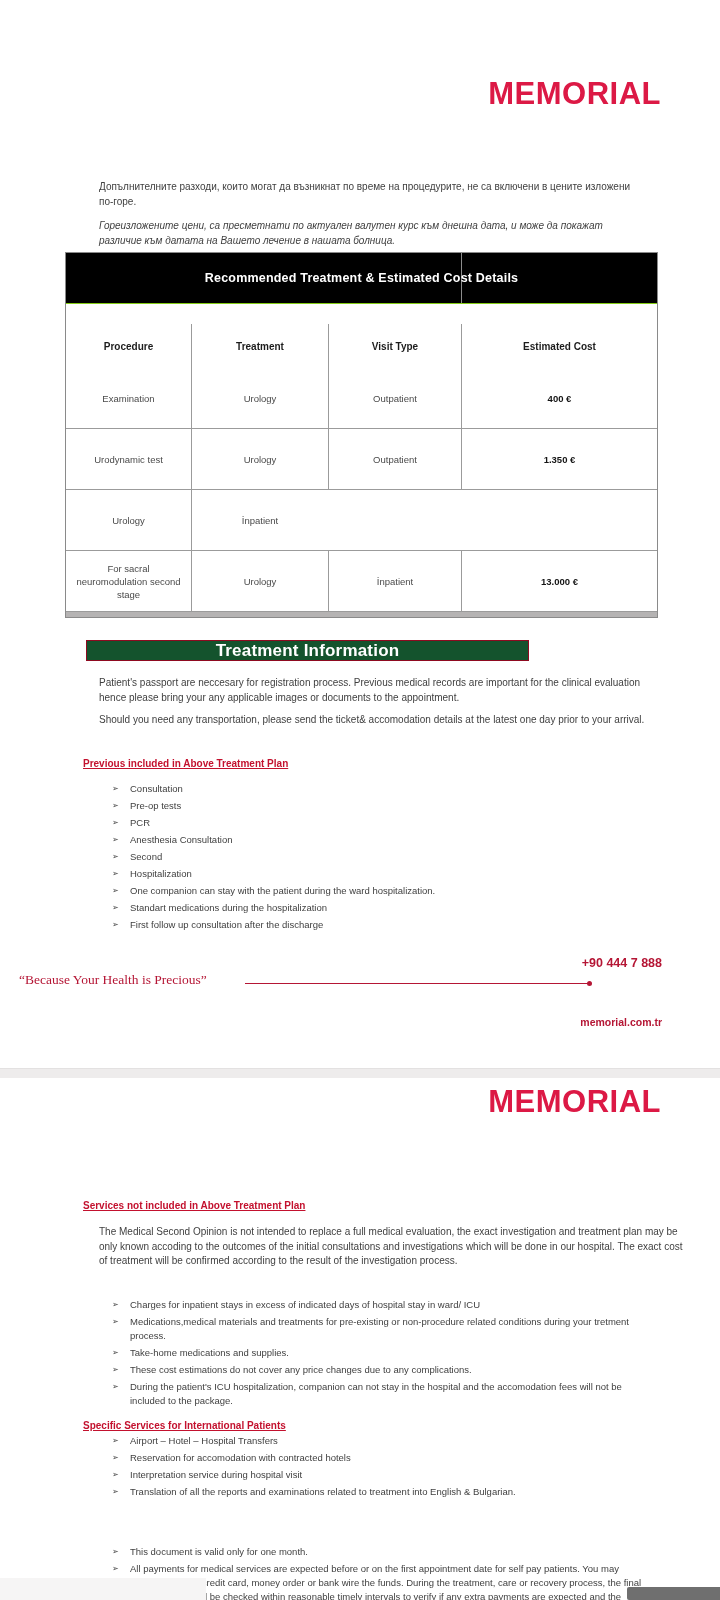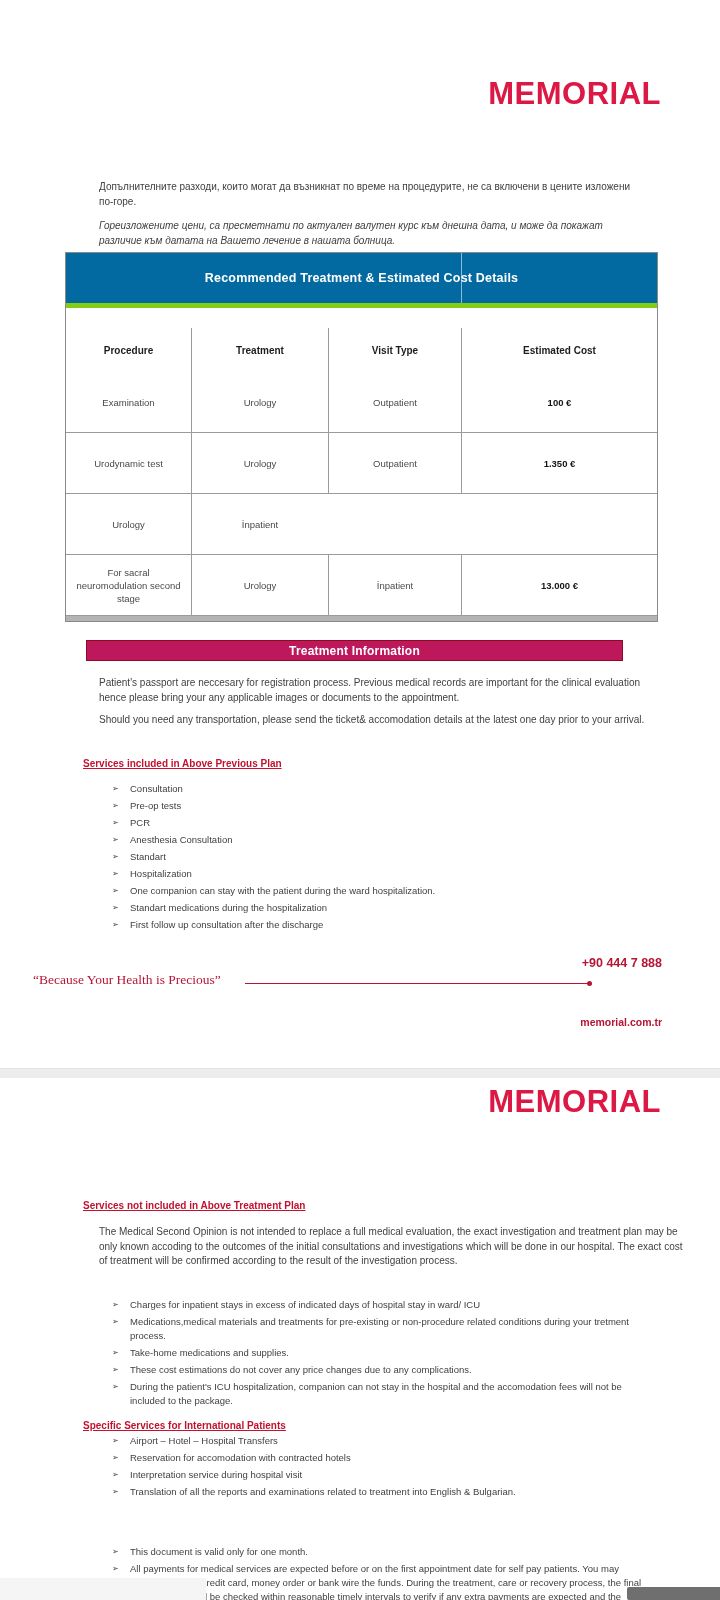--- a/index.html
+++ b/index.html
@@ -16,52 +16,52 @@
     background:#eeecec;border-top:1px solid #e3e1e1;box-sizing:border-box;}
 
   .logo{position:absolute;right:59px;font-weight:800;font-size:31px;
     letter-spacing:0.5px;color:#dc1945;font-family:"Liberation Sans",sans-serif;}
 
   .para{position:absolute;left:83px;font-size:10px;line-height:14.5px;color:#3f3f3f;margin-left:16px;}
 
   
   .tbl{position:absolute;left:65px;top:252px;width:593px;box-sizing:border-box;
     border:1px solid #8a8a8a;}
-  .tbl-title{height:50px;background:#0369a1;border-bottom:5px solid #84cc16;
+  .tbl-title{height:50px;background:#000000;border-bottom:1px solid #84cc16;
     display:flex;align-items:center;justify-content:center;position:relative;
     color:#fff;font-weight:bold;font-size:12.5px;letter-spacing:0.2px;}
   .tbl-title .vline{position:absolute;left:395px;top:0;bottom:0;width:1px;
     background:rgba(255,255,255,0.55);}
   .tr{display:grid;grid-template-columns:125px 137px 133px 196px;}
   .tr + .tr{border-top:1px solid #9b9b9b;}
   .td,.th{display:flex;align-items:center;justify-content:center;text-align:center;
     padding:4px 10px;box-sizing:border-box;}
   .td + .td,.th + .th{border-left:1px solid #9b9b9b;}
   .th{min-height:44px;font-size:10px;font-weight:bold;color:#1c1c1c;margin-top:20px;}
   .td{min-height:60px;font-size:9.5px;color:#4a4a4a;line-height:13px;}
   .td.cost{font-weight:bold;color:#141414;}
   .tbl-strip{height:5px;background:#b5b3b3;border-top:1px solid #9b9b9b;}
 
   
-  .banner{position:absolute;left:86px;width:537px;height:21px;background:#be185d;
+  .banner{position:absolute;left:86px;width:443px;height:21px;background:#14532d;
     border:1px solid #8e0a20;box-sizing:border-box;color:#fff;font-weight:bold;
-    font-size:12px;display:flex;align-items:center;justify-content:center;
+    font-size:17px;display:flex;align-items:center;justify-content:center;
     letter-spacing:0.2px;}
   .red-head{position:absolute;left:83px;color:#c3112e;font-weight:bold;
     font-size:10px;text-decoration:underline;}
 
   
   .blist{position:absolute;left:83px;width:545px;}
   .bli{display:flex;align-items:flex-start;margin-bottom:3px;}
   .bchar{flex:0 0 auto;margin-left:29px;width:18px;font-size:8px;color:#3f3f3f;
     line-height:14px;}
   .btxt{font-size:9.5px;line-height:14px;color:#3f3f3f;}
 
   
-  .slogan{position:absolute;left:33px;top:972px;font-family:"Liberation Serif","DejaVu Serif",serif;
+  .slogan{position:absolute;left:19px;top:972px;font-family:"Liberation Serif","DejaVu Serif",serif;
     font-size:13.5px;color:#b51635;}
   .fline{position:absolute;left:245px;top:983px;width:345px;height:1px;background:#b51635;}
   .fline::after{content:"";position:absolute;right:-2px;top:-2px;width:5px;height:5px;
     border-radius:50%;background:#b51635;}
   .phone{position:absolute;right:58px;top:956px;font-size:12.5px;font-weight:bold;color:#b51635;margin-left:8px;}
   .site{position:absolute;right:58px;top:978px;font-size:10.5px;font-weight:bold;color:#b51635;margin-top:38px;}
 
   
   .overlay-bl{position:absolute;left:0;top:1578px;width:206px;height:22px;background:#f6f5f5;}
   .scroll-thumb{position:absolute;left:627px;top:1587px;width:93px;height:13px;
@@ -88,21 +88,21 @@
         <div class="th">Treatment</div>
         <div class="th">Visit Type</div>
         <div class="th">Estimated Cost</div>
       </div>
     <div>
 
         <div class="tr">
           <div class="td">Examination</div>
           <div class="td">Urology</div>
           <div class="td">Outpatient</div>
-          <div class="td cost">100 €</div>
+          <div class="td cost">400 €</div>
         </div>
 
         <div class="tr">
           <div class="td">Urodynamic test</div>
           <div class="td">Urology</div>
           <div class="td">Outpatient</div>
           <div class="td cost">1.350 €</div>
         </div>
 
         <div class="tr">
@@ -118,21 +118,21 @@
         </div>
       </div>
     <div class="tbl-strip"></div>
   </div>
 
   <div class="banner" style="top:640px;">Treatment Information</div>
 
   <div class="para" style="top:676px;width:555px;">Patient's passport are neccesary for registration process. Previous medical records are important for the clinical evaluation hence please bring your  any applicable images or documents to the appointment.</div>
   <div class="para" style="top:713px;width:570px;">Should you need any transportation, please send  the ticket&amp; accomodation details at the  latest  one day prior to your arrival.</div>
 
-  <div class="red-head" style="top:758px;">Services included in Above Previous Plan</div>
+  <div class="red-head" style="top:758px;">Previous included in Above Treatment Plan</div>
 
   <div class="blist" style="top:782px;width:560px;">
 
       <div class="bli">
         <span class="bchar">➢</span>
         <span class="btxt">Consultation</span>
       </div>
 
       <div class="bli">
         <span class="bchar">➢</span>
@@ -144,21 +144,21 @@
         <span class="btxt">PCR</span>
       </div>
 
       <div class="bli">
         <span class="bchar">➢</span>
         <span class="btxt">Anesthesia Consultation</span>
       </div>
 
       <div class="bli">
         <span class="bchar">➢</span>
-        <span class="btxt">Standart</span>
+        <span class="btxt">Second</span>
       </div>
 
       <div class="bli">
         <span class="bchar">➢</span>
         <span class="btxt">Hospitalization</span>
       </div>
 
       <div class="bli">
         <span class="bchar">➢</span>
         <span class="btxt">One companion can stay with the patient during the ward hospitalization.</span>

